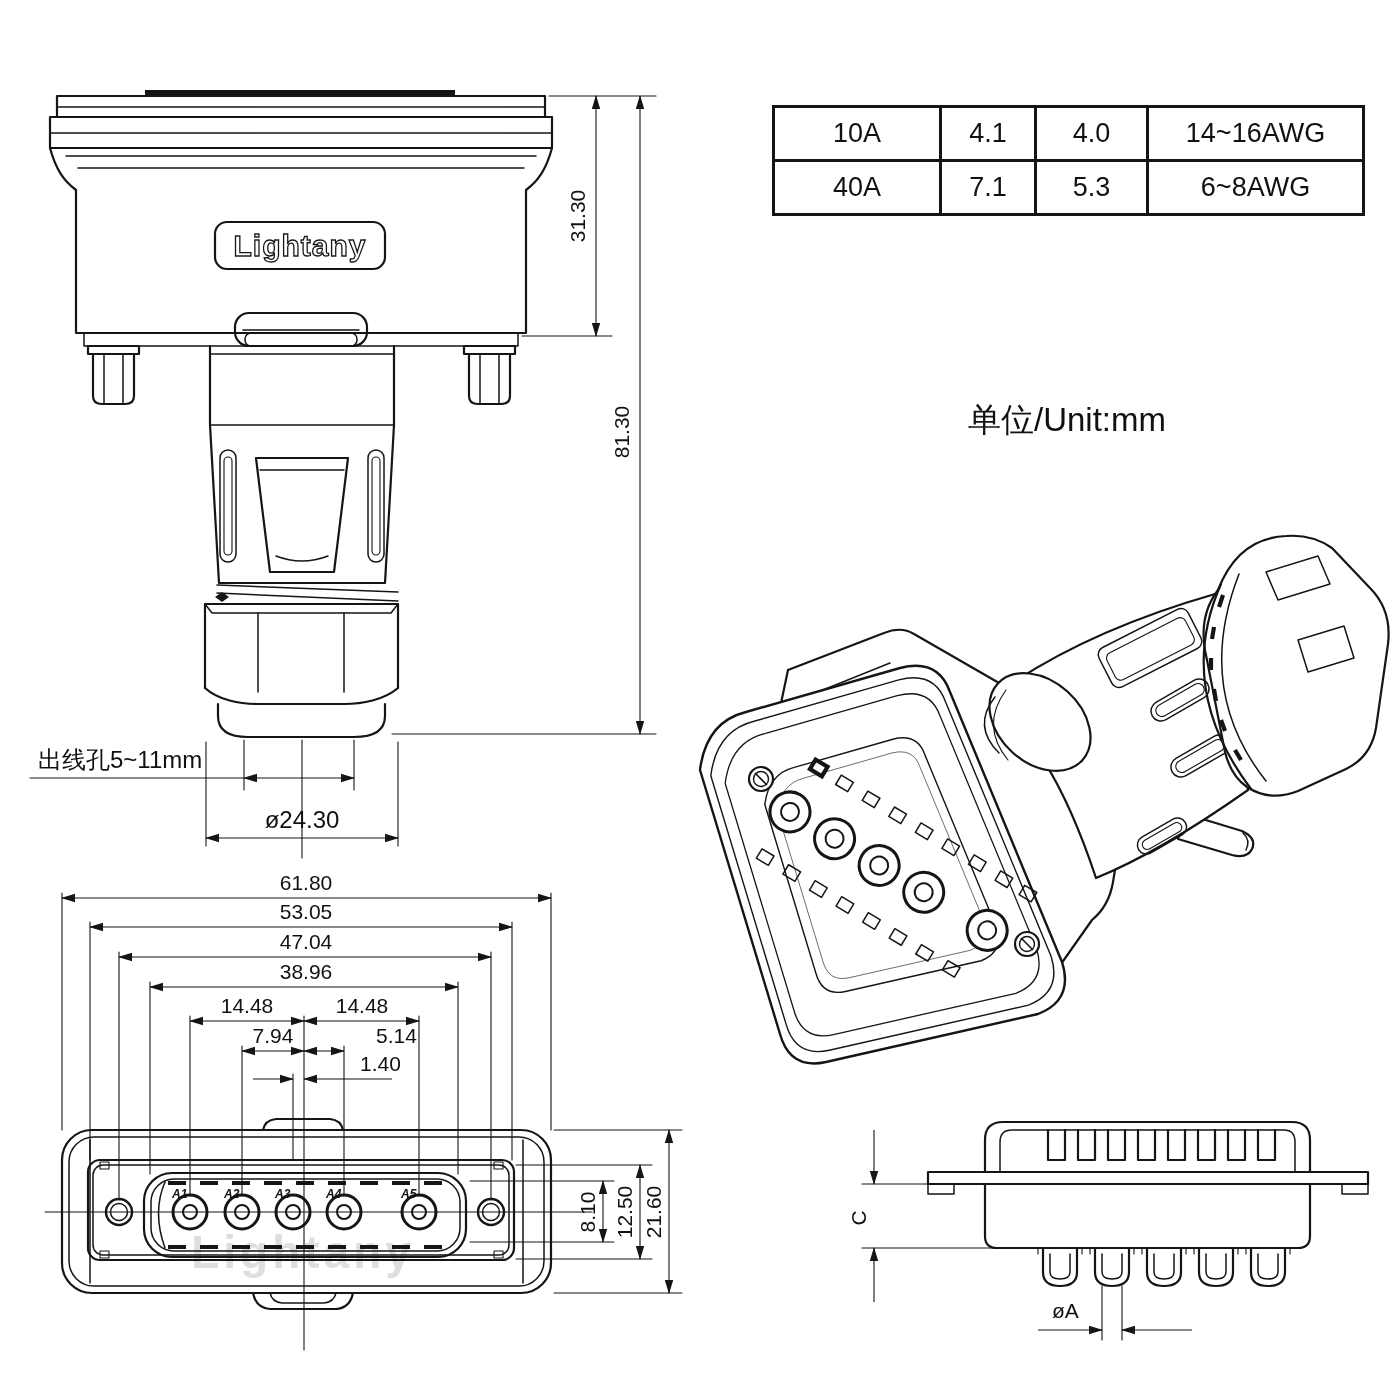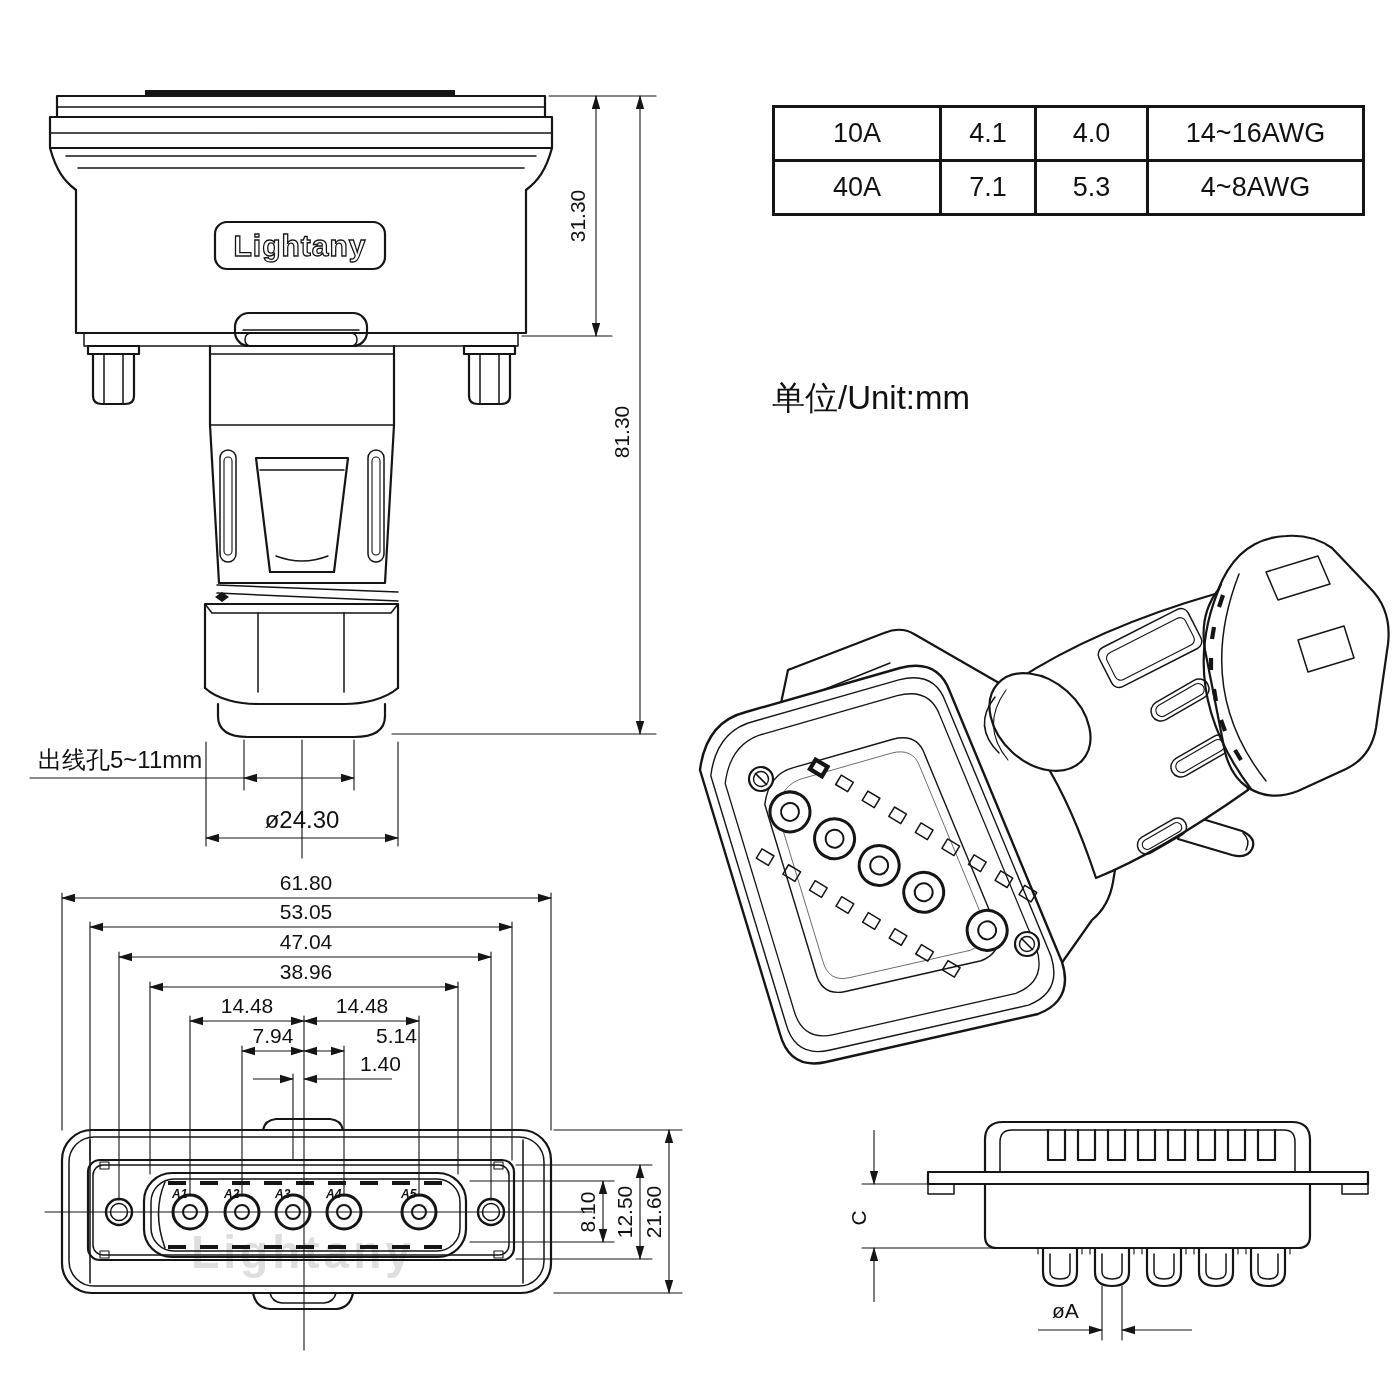--- a/index.html
+++ b/index.html
@@ -20,21 +20,21 @@
   .logotxt{font-family:"Liberation Sans",sans-serif;font-size:30px;font-weight:700;letter-spacing:1px;
            fill:none;stroke:#151515;stroke-width:1.3;}
   .wm{font-family:"Liberation Sans",sans-serif;font-size:46px;font-weight:700;letter-spacing:4px;fill:#dedede;}
   
   #spec-table-wrap{position:absolute;left:772px;top:105px;width:590px;}
   table.spec{border-collapse:collapse;table-layout:fixed;width:590px;}
   table.spec th,table.spec td{border:3px solid #151515;text-align:center;padding:0;
       font-family:"Liberation Sans",sans-serif;color:#111;}
   table.spec th{height:49px;font-size:32px;font-weight:500;}
   table.spec td{height:51px;font-size:27px;}
-  #unit-note{position:absolute;left:772px;top:376px;width:590px;text-align:left;
+  #unit-note{position:absolute;left:772px;top:398px;width:590px;text-align:center;
       font-size:33px;color:#111;font-family:"Liberation Sans",sans-serif;}
 </style>
 </head>
 <body>
 
 <div id="sheet">
 
 <svg id="drawing" width="1400" height="1400" viewBox="0 0 1400 1400">
   <defs>
     <marker id="ar" orient="auto-start-reverse" markerUnits="userSpaceOnUse" markerWidth="14" markerHeight="10" refX="13" refY="5" viewBox="0 0 14 10">
@@ -333,20 +333,20 @@
       <tr>
         <td>10A</td>
         <td>4.1</td>
         <td>4.0</td>
         <td>14~16AWG</td>
       </tr>
       <tr>
         <td>40A</td>
         <td>7.1</td>
         <td>5.3</td>
-        <td>4~8AWG</td>
+        <td>6~8AWG</td>
       </tr>
     </tbody>
       </table>
   </div>
   <div id="unit-note">单位/Unit:mm</div>
 
 </div>
 
 </body></html>

